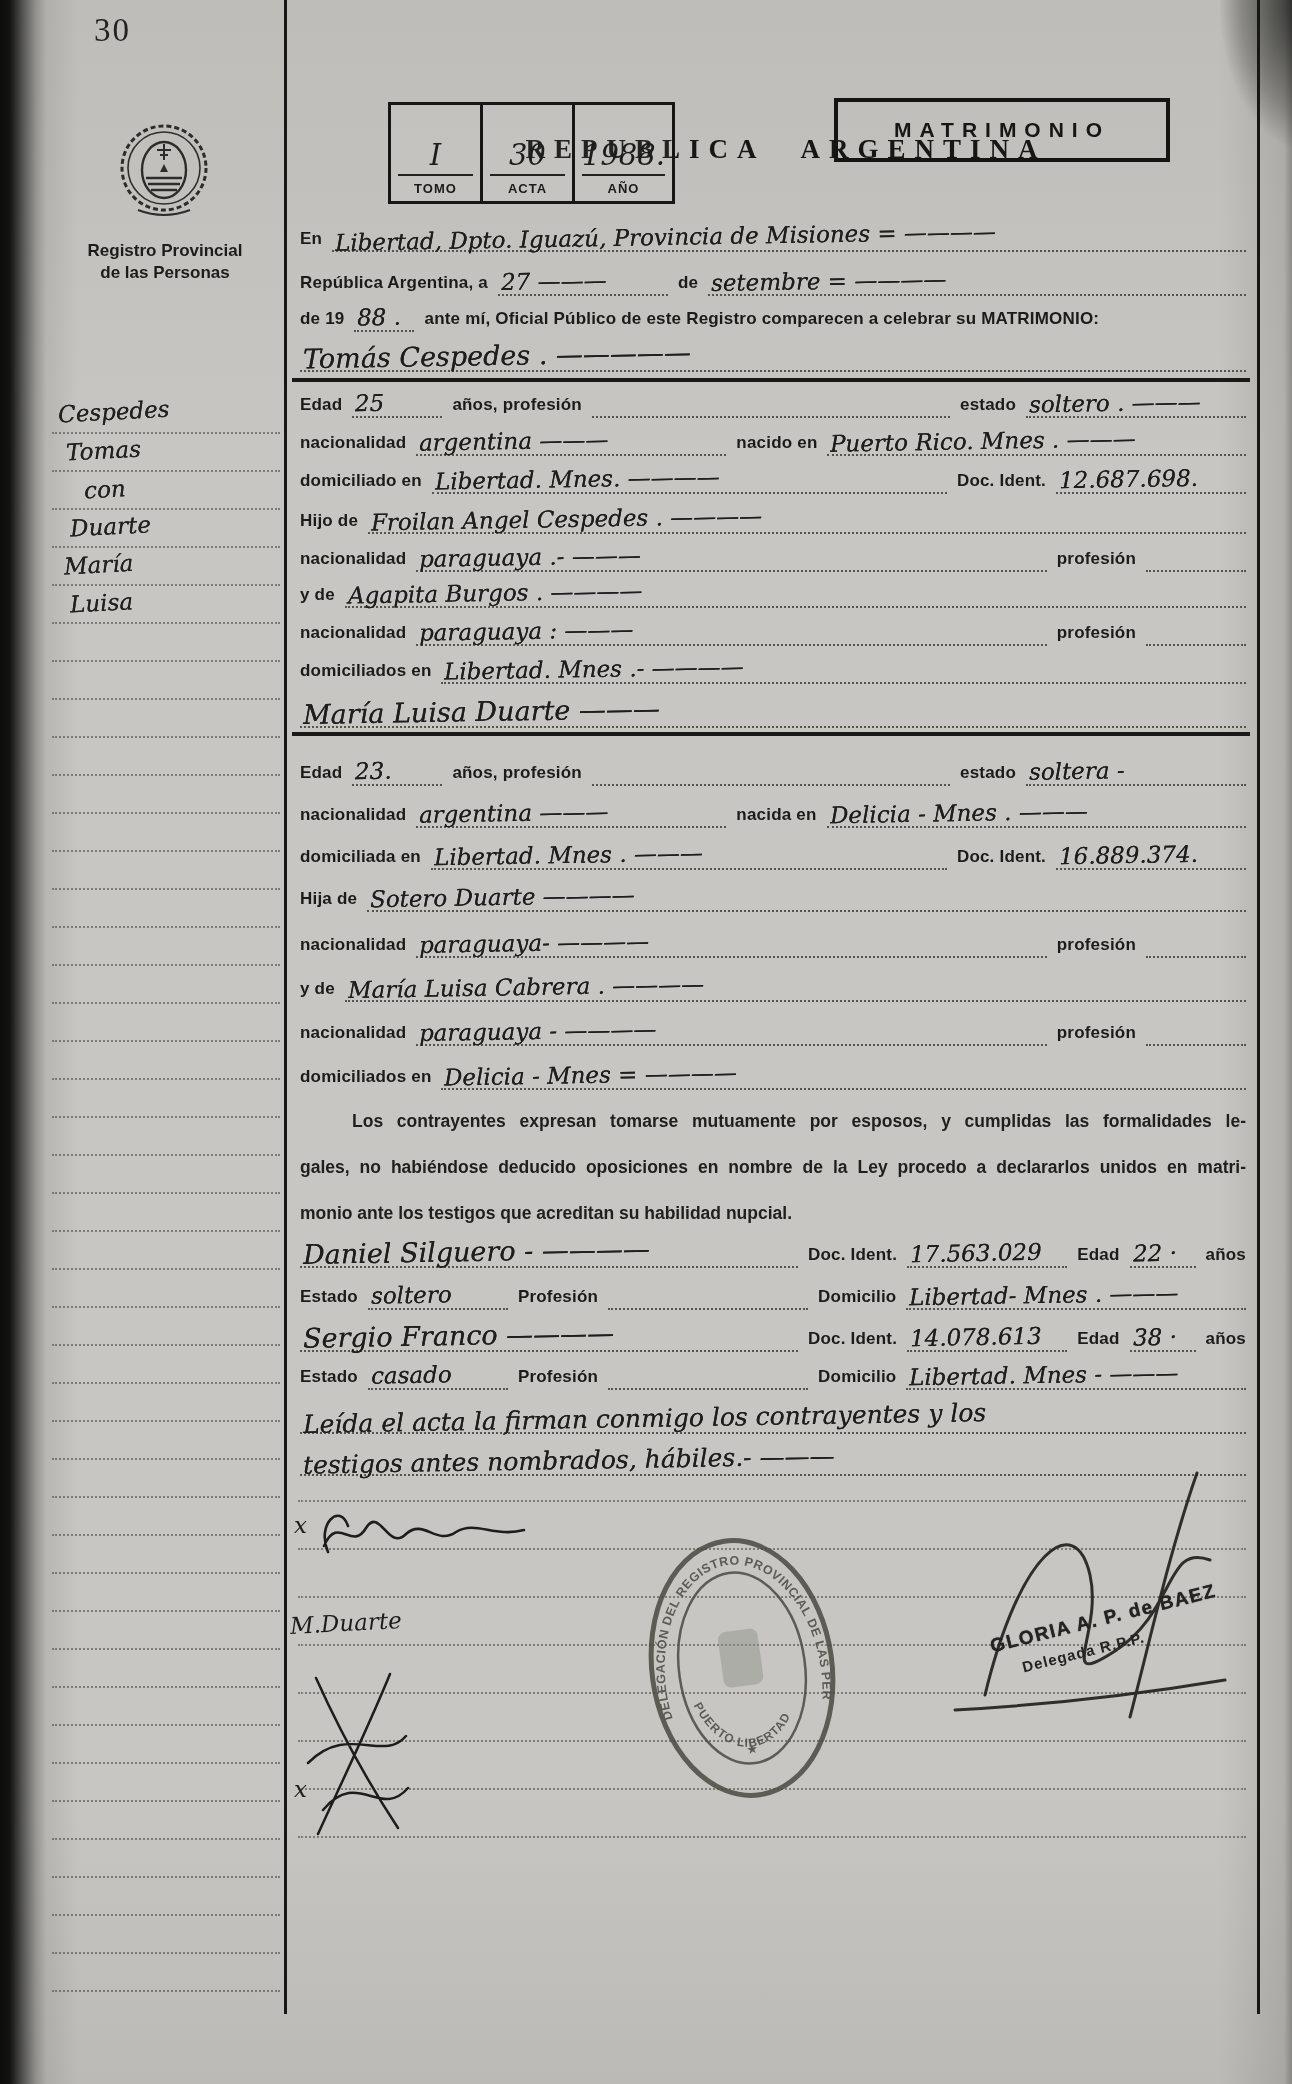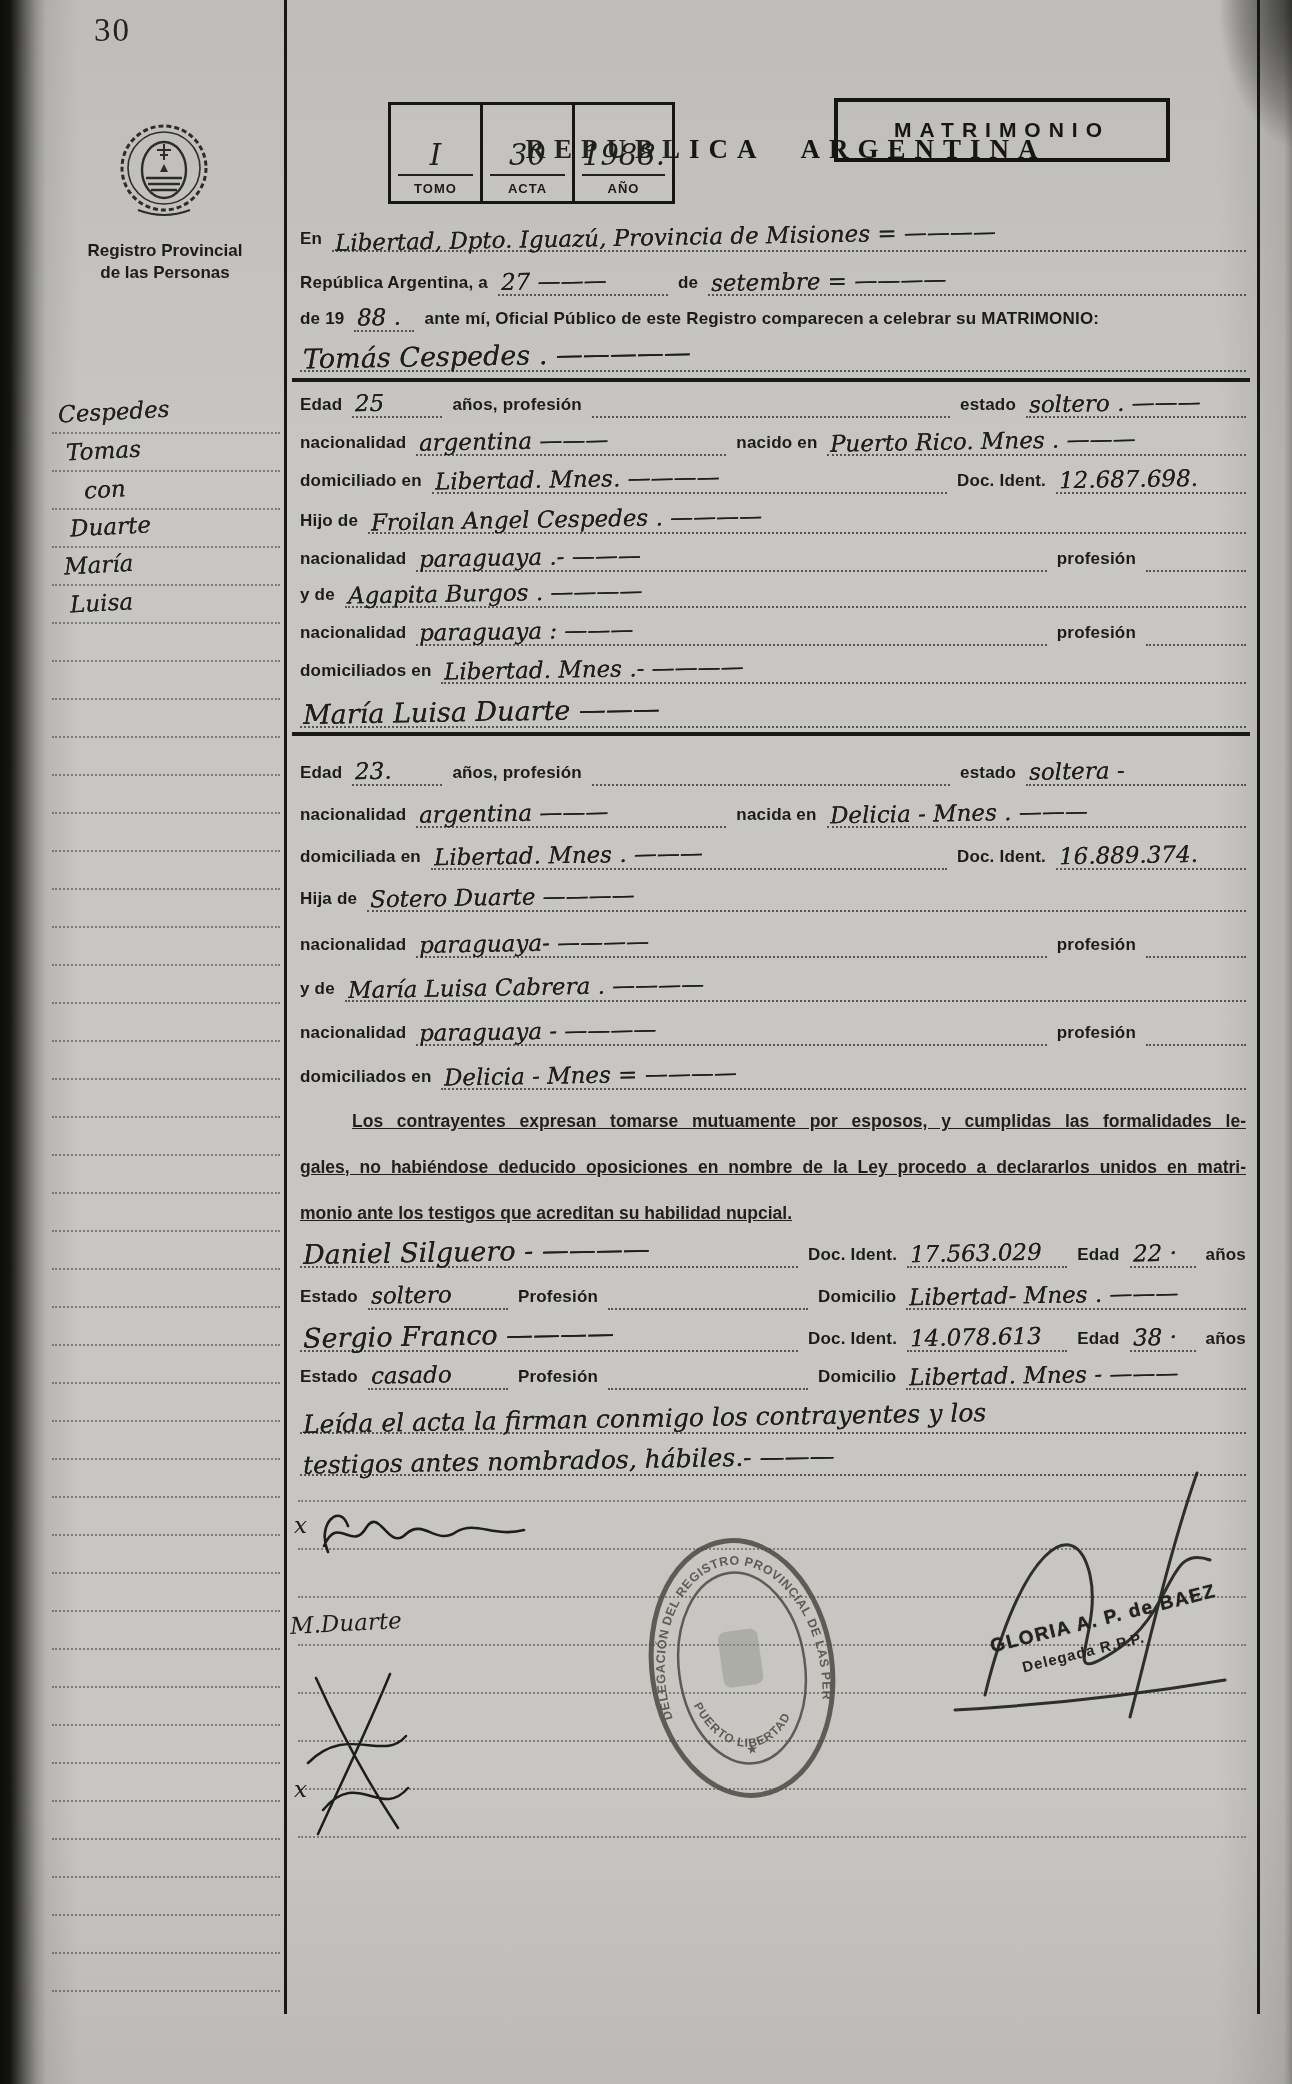--- a/index.html
+++ b/index.html
@@ -35,21 +35,21 @@
   .hw{font:italic 23px/1 "DejaVu Serif",serif;color:#1e1e1c;white-space:nowrap;display:inline-block;
     transform:rotate(-1deg);padding:0 3px 1px;text-shadow:0 0 .6px #1e1e1c;}
   .hw-lg{font-size:27px;}
   .hw-md{font-size:25px;}
   .row{position:absolute;left:300px;width:946px;height:34px;display:flex;align-items:flex-end;gap:10px;}
   .row-tall{height:40px;}
   .entry{border-bottom:2px dotted #55534a;display:flex;min-width:34px;}
   .grow{flex:1 1 auto;}
   .w60{width:60px;}.w66{width:66px;}.w90{width:90px;}.w100{width:100px;}.w140{width:140px;}
   .w160{width:160px;}.w170{width:170px;}.w190{width:190px;}.w200{width:200px;}.w220{width:220px;}.w310{width:310px;}
-  .para{position:absolute;left:300px;width:946px;font:700 17.5px/46px "Liberation Sans",sans-serif;color:#201f1d;text-decoration:underline;}
+  .para{position:absolute;left:300px;width:946px;font:700 17.5px/46px "Liberation Sans",sans-serif;color:#201f1d;}
   .pline{text-align:justify;text-align-last:justify;white-space:nowrap;}
   .pline.first{padding-left:52px;}
   .pline.last{text-align-last:left;white-space:normal;}
   .mname{position:absolute;left:58px;width:210px;font:italic 23px "DejaVu Serif",serif;color:#21211f;
     transform:rotate(-3deg);text-shadow:0 0 .6px #21211f;}
   .sigtext{position:absolute;font:italic 23px "DejaVu Serif",serif;color:#1c1c1a;}
   .gloria{position:absolute;left:988px;top:1636px;transform:rotate(-14deg);transform-origin:left top;color:#232321;}
   .gloria .n{font:700 19px "Liberation Sans",sans-serif;letter-spacing:1.5px;text-shadow:0 0 1px #232321;}
   .gloria .t{font:700 15px "Liberation Sans",sans-serif;letter-spacing:1px;margin-top:8px;margin-left:26px;}
   .footerbar{position:absolute;left:0;bottom:0;width:100%;height:50px;background:#050505;

